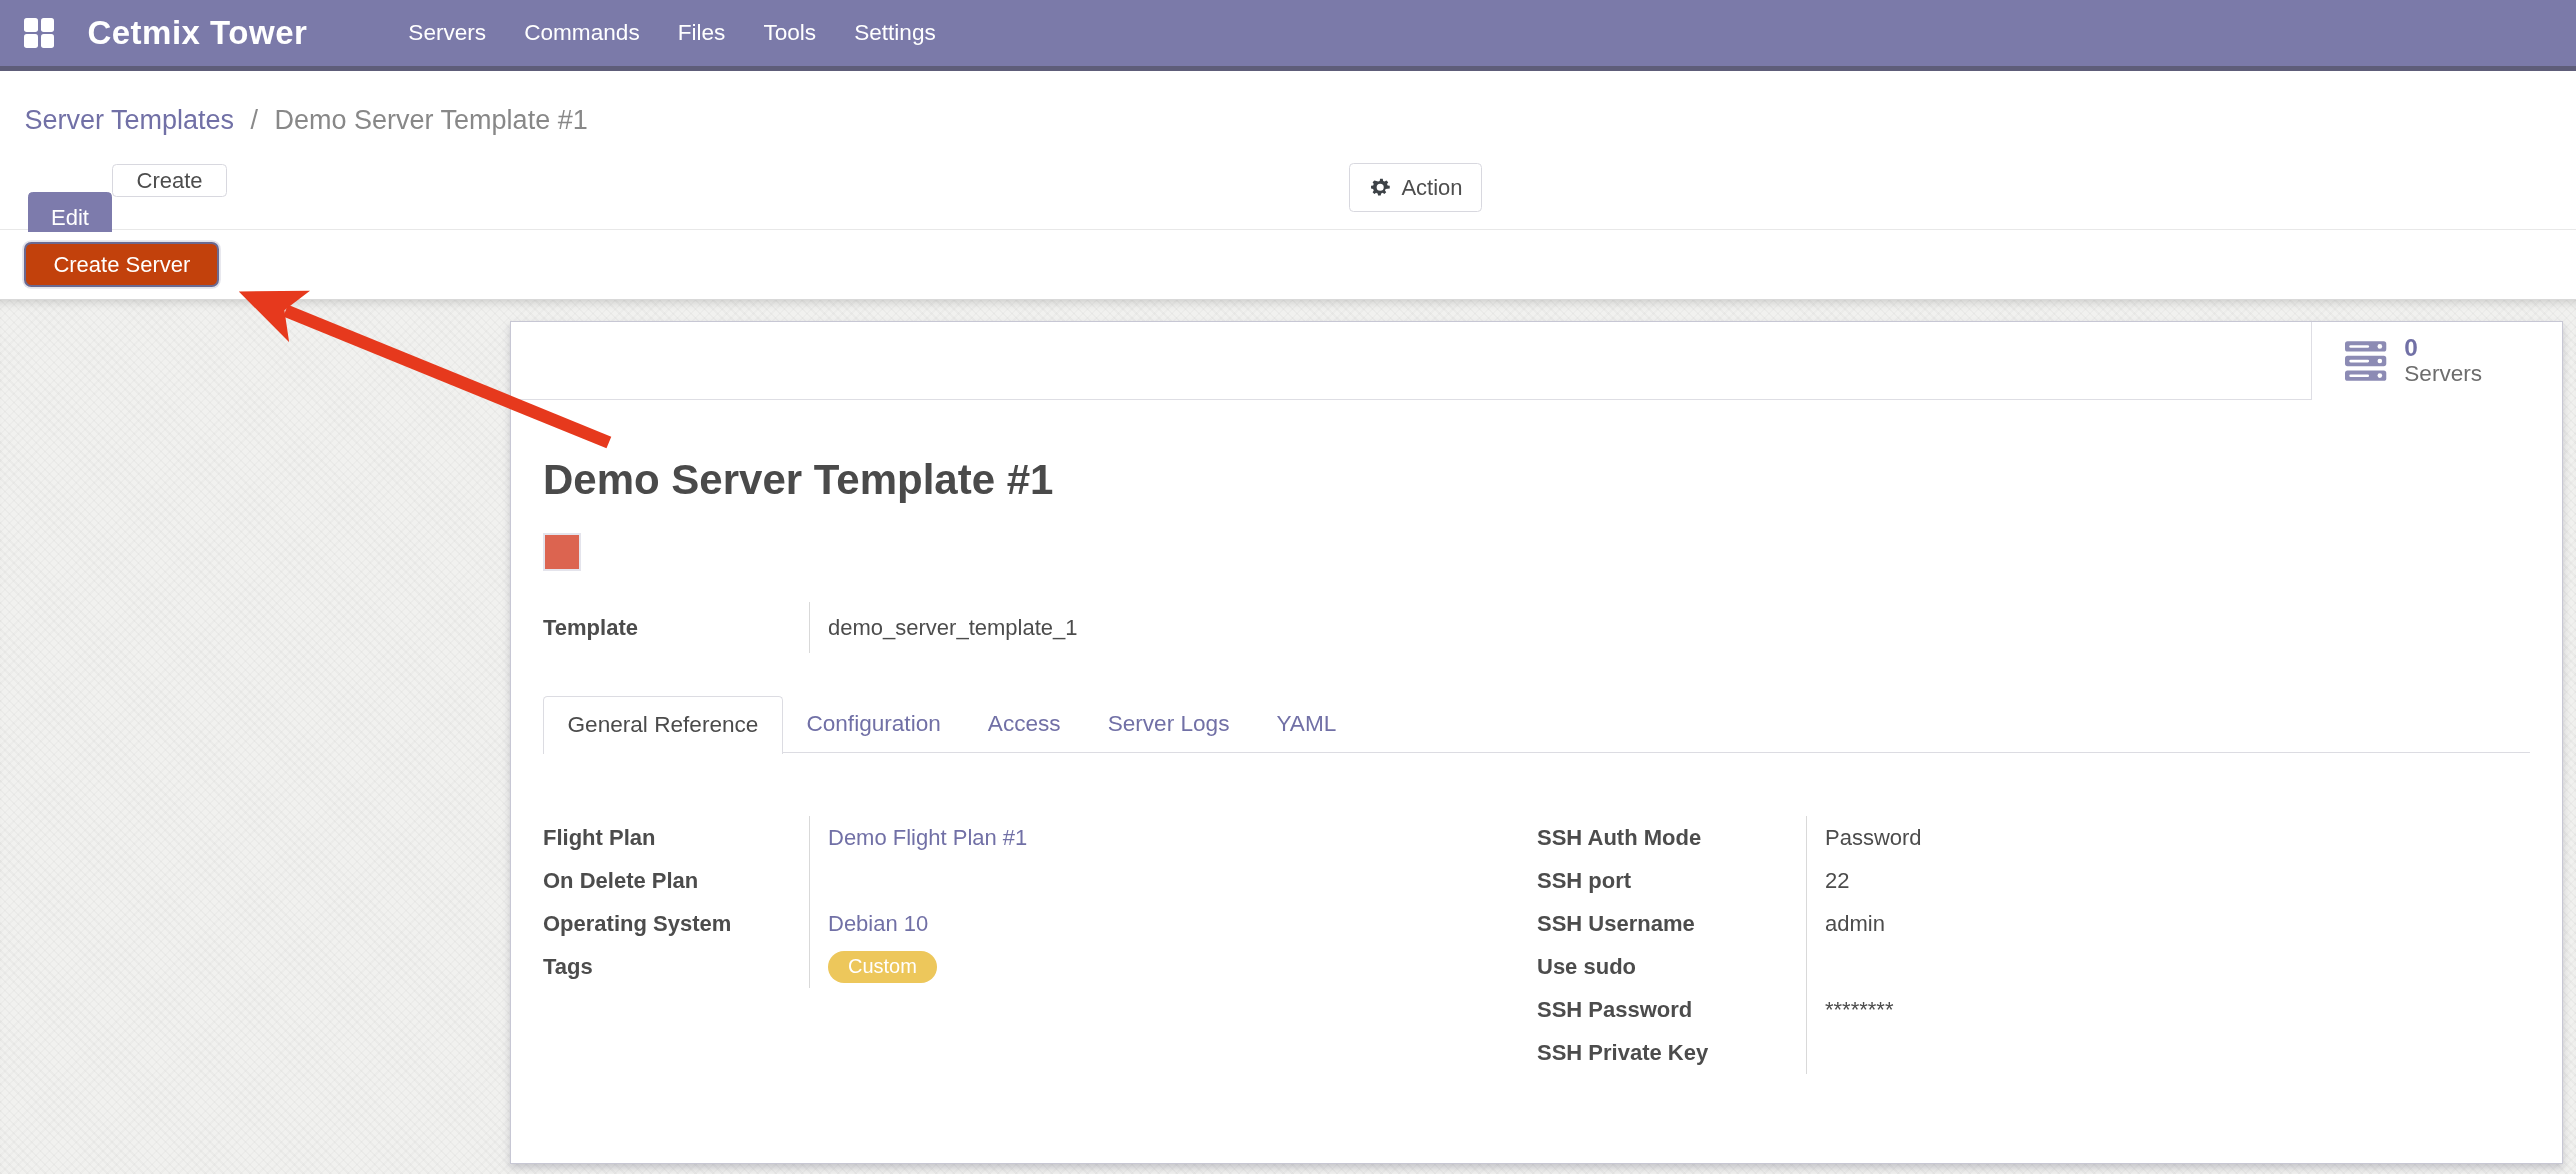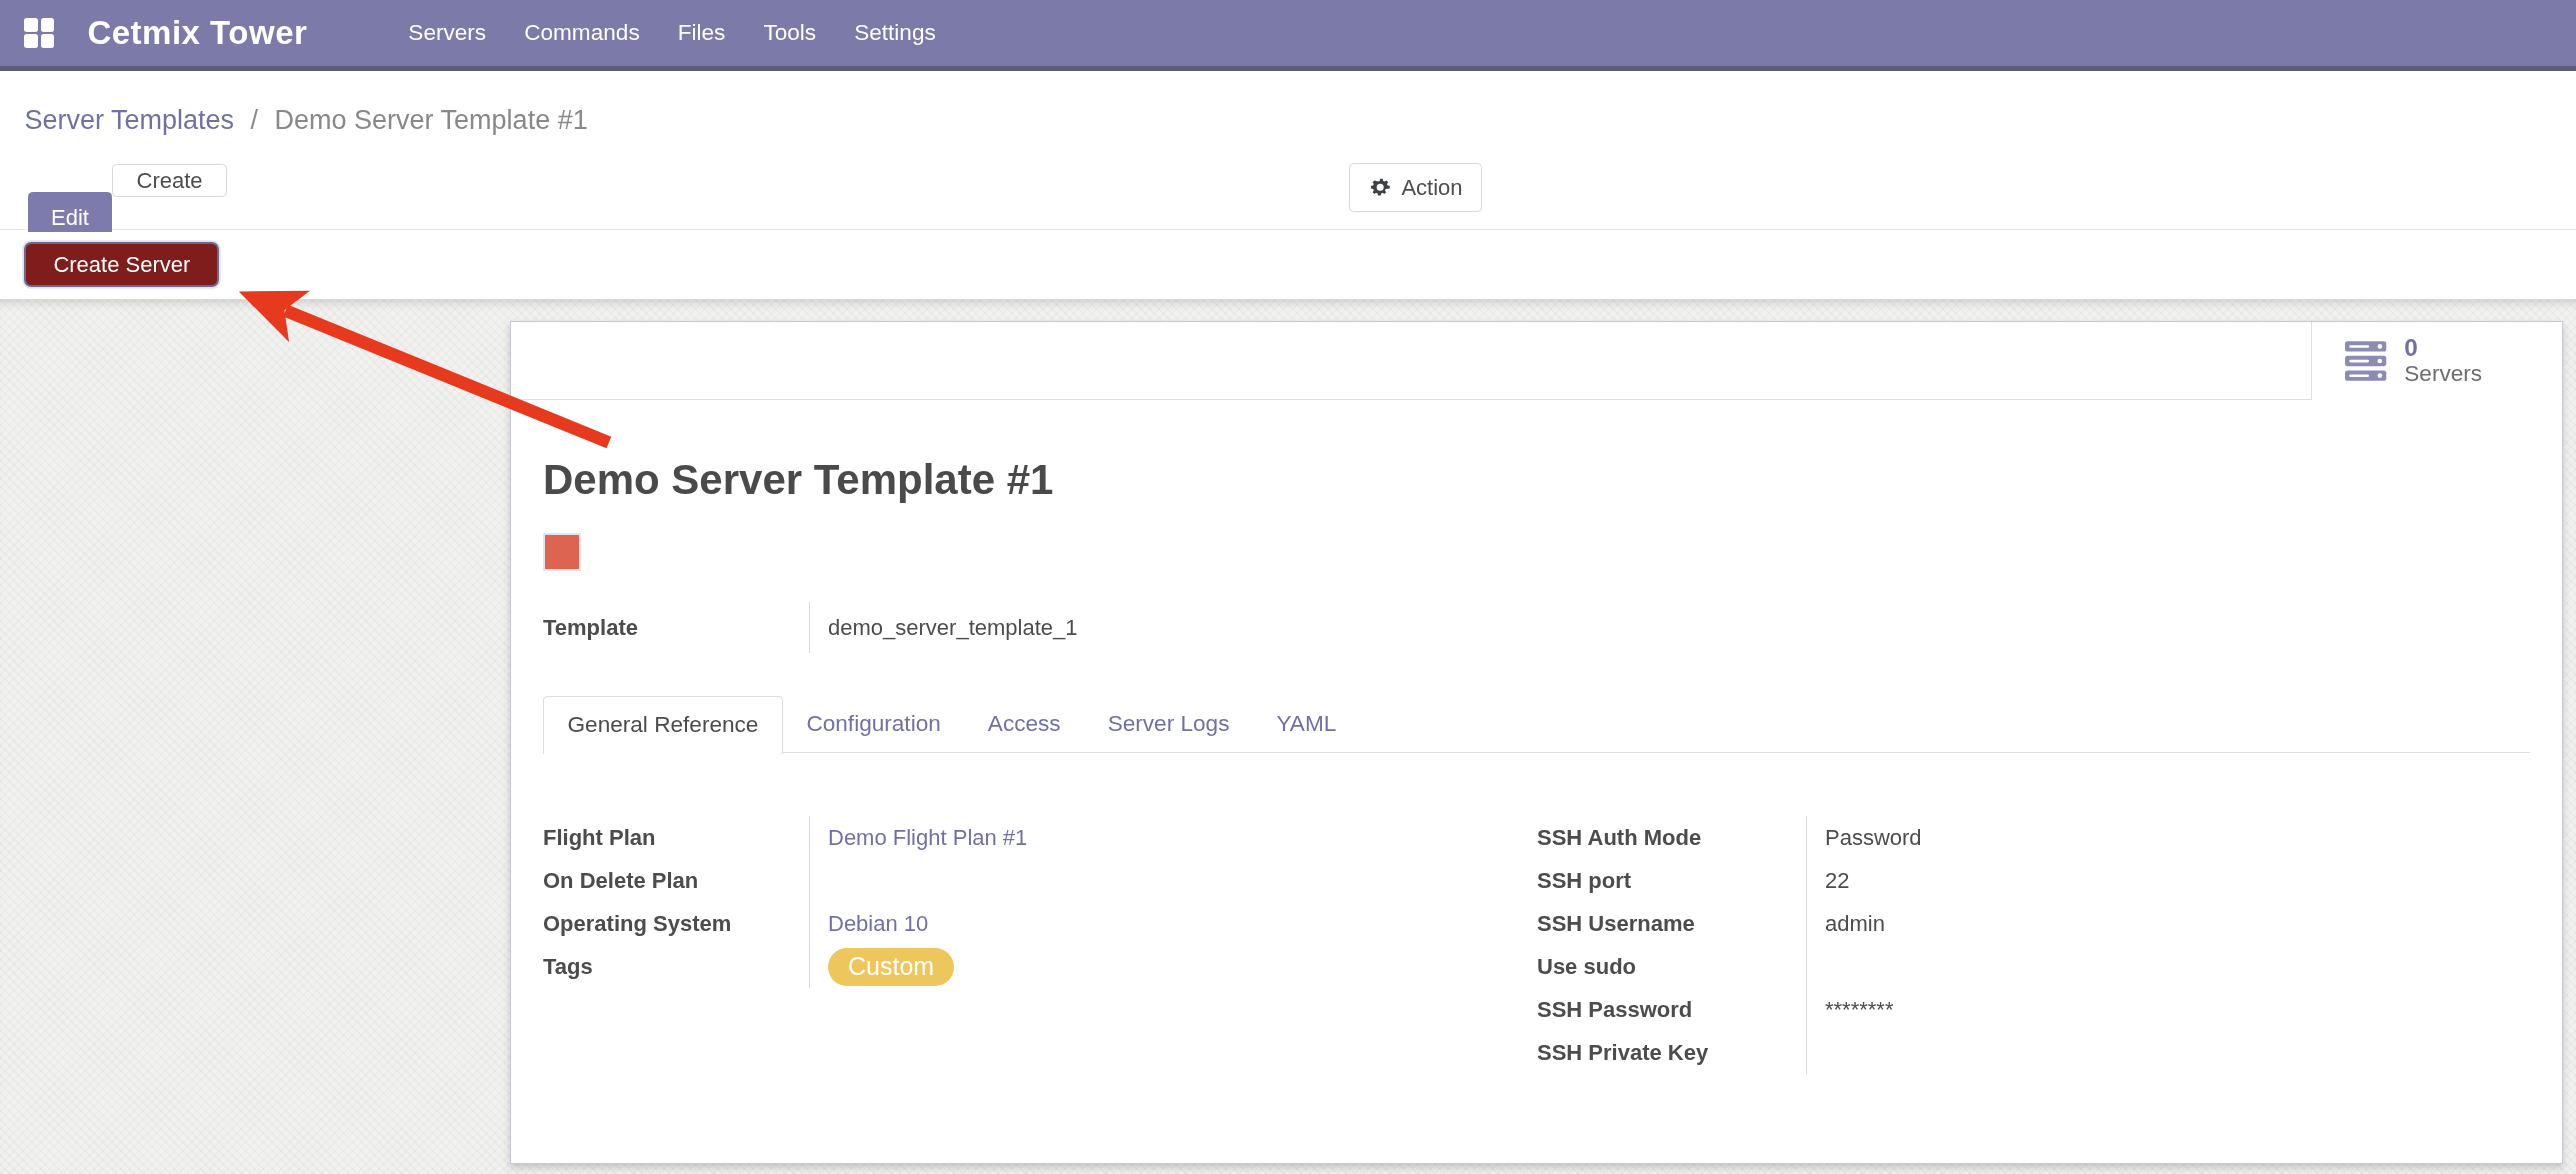--- a/index.html
+++ b/index.html
@@ -31,21 +31,21 @@
   .btn-default { background:#fff; color:#4d4d4d; border-color:#d8d8df; }
   .edit-btn   { position:absolute; left:28px;  top:83px; height:51px; padding:0 22px;margin-top:28px; }
   .create-btn { position:absolute; left:112px; top:83px; height:33px; padding:0 23.5px; }
   .action-btn { position:absolute; left:1349px; top:82px; height:49px; padding:0 18px; gap:9px; }
   .gear-svg { width:24.4px; height:24.4px; }
 
   
   .strip { position:absolute; left:0; top:232px; width:2576px; height:68px;
            background:#fff; border-bottom:1.8px solid #d9d9d9; }
   .create-server-btn { position:absolute; left:24.4px; top:10px; height:45px; padding:0 27px;
-           background:#7f1d1d; color:#fff; font-size:22px; border:2.7px solid #6b6990;
+           background:#c2410c; color:#fff; font-size:22px; border:2.7px solid #6b6990;
            border-radius:7.2px; box-shadow:0 0 0 1.8px #e3e3ea; display:inline-flex; align-items:center; cursor:pointer; }
 
   
   .content { position:absolute; left:0; top:300px; width:2576px; height:874px;
              background:
                repeating-linear-gradient(45deg, rgba(120,120,120,.05) 0 1.8px, transparent 1.8px 6.3px),
                repeating-linear-gradient(-45deg, rgba(120,120,120,.04) 0 1.8px, transparent 1.8px 6.3px),
                #f1f1ef;
              box-shadow:inset 0 9px 8.1px -6.3px rgba(0,0,0,.14); }
 
@@ -81,21 +81,21 @@
   
   .groups { margin-top:63px; display:flex; }
   .group { display:grid; align-content:start; }
   .group-left  { width:994px; grid-template-columns:266px 1fr; }
   .group-right { flex:1; grid-template-columns:269px 1fr; }
   .cell-label { font-size:22px; font-weight:700; color:#4c4c4c; min-height:43px;
                 display:flex; align-items:center; }
   .cell-value { border-left:1.8px solid #d9d9d9; padding-left:18px; font-size:22px;
                 color:#4c4c4c; min-height:43px; display:flex; align-items:center; }
   .link { color:#7170a6; cursor:pointer; }
-  .tag-badge { background:#edc75b; color:#fff; font-size:25px; padding:4.5px 20px;
+  .tag-badge { background:#edc75b; color:#fff; font-size:20px; padding:4.5px 20px;
                border-radius:902px; display:inline-block; }
 
   
   .arrow-overlay { position:absolute; left:0; top:0; width:2576px; height:1174px;
                    pointer-events:none; z-index:60; }
 </style>
 </head>
 <body>
 
 <div class="page">

